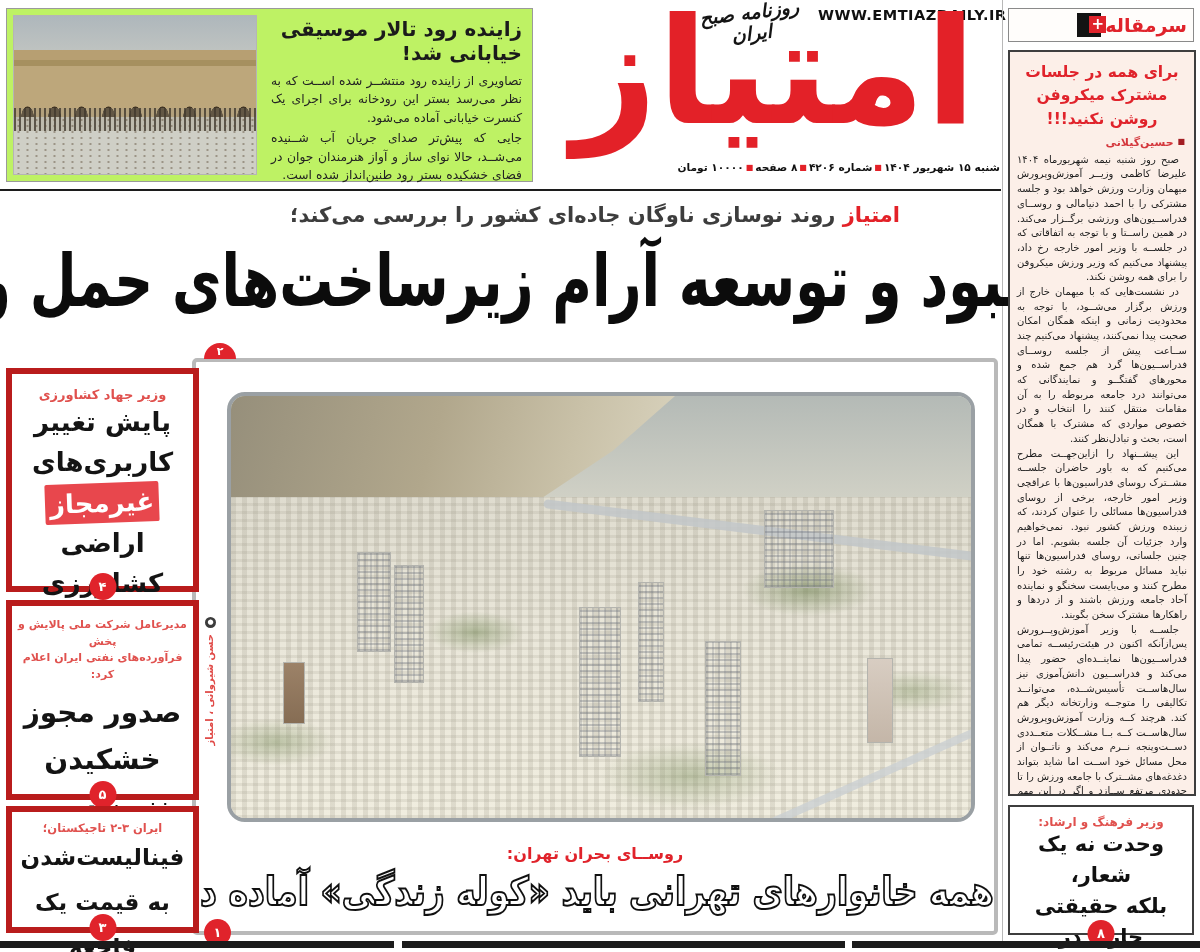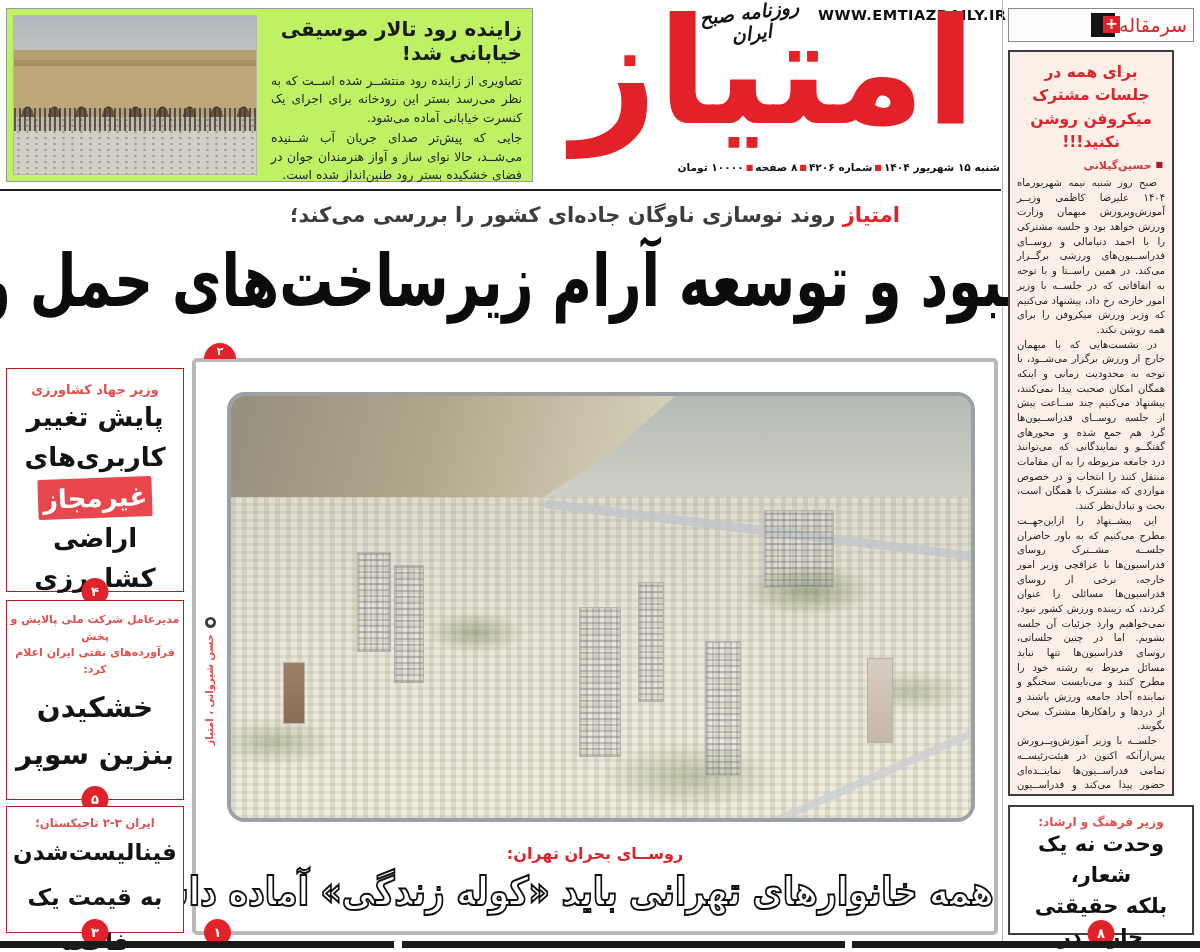--- a/index.html
+++ b/index.html
@@ -62,39 +62,39 @@
   .tw5{ left:64%; top:58%; width:36px; height:135px; } .tw6{ left:72%; top:27%; width:70px; height:78px; }
   .tw7{ left:86%; top:62%; width:26px; height:85px; background:linear-gradient(#d8cdc2,#c4b6a8); }
   .tw8{ left:7%;  top:63%; width:22px; height:62px; background:linear-gradient(#9c8268,#866d54); }
   .ph-credit { position:absolute; left:8px; top:272px; writing-mode:vertical-rl; transform:rotate(180deg); color:#e04b48; font-size:10px; font-weight:bold; letter-spacing:1px; white-space:nowrap; }
   .ph-cam { position:absolute; left:9px; top:255px; width:11px; height:11px; border-radius:50%; background:#3c3c3c; color:#fff; font-size:7px; line-height:11px; text-align:center; }
   .photo-kicker { position:absolute; left:0; right:0; top:482px; text-align:center; color:#e0232b; font-weight:bold; font-size:16px; }
   .photo-headline { position:absolute; left:0; right:0; top:506px; text-align:center; font-size:33px; font-weight:bold; color:#fff;
                     -webkit-text-stroke:1.7px #101010; white-space:nowrap; transform:scaleY(1.2); transform-origin:top center; }
 
   
-  .side-box { position:absolute; left:6px; width:178px; border:1px solid #b91c1c; background:#fff; text-align:center; }
+  .side-box { position:absolute; left:6px; width:193px; border:6px solid #b91c1c; background:#fff; text-align:center; }
   .side-a { top:368px; height:224px; } .side-b { top:600px; height:200px; } .side-c { top:806px; height:127px; }
   .side-kicker { color:#e0514e; font-weight:bold; }
   .side-a .side-kicker { font-size:13px; margin-top:13px; }
   .side-b .side-kicker { font-size:11px; margin-top:11px; line-height:1.5; }
   .side-c .side-kicker { font-size:11.5px; margin-top:9px; }
   .side-a .hl { font-size:26px; font-weight:bold; color:#141414; line-height:1.55; }
   .hl-mark { background:#e8474d; color:#fff; display:inline-block; transform:rotate(-2deg); padding:0 5px; border-radius:2px; }
   .side-b .hl { font-size:28px; font-weight:bold; color:#141414; line-height:1.68; }
   .side-b .hl-wrap { margin-top:6px; }
   .side-c .hl { font-size:23px; font-weight:bold; color:#141414; line-height:1.95; }
   .badge-mid { left:50%; transform:translateX(-50%); bottom:-14px; }
 
   
   .ed-header { position:absolute; left:1008px; top:8px; width:186px; height:34px; border:1px solid #8a8a8a; background:#fffdfb; display:flex; align-items:center; justify-content:flex-start; padding:0 6px; }
-  .ed-label { color:#e0232b; font-weight:normal; font-size:19px; }
+  .ed-label { color:#e0232b; font-weight:bold; font-size:19px; }
   .ed-icon { position:relative; width:24px; height:24px; background:#131313; margin-right:4px; flex:none; }
   .ed-icon-sq { position:absolute; left:12px; top:3px; width:17px; height:17px; background:#e0232b; color:#fff; font-size:15px; line-height:16px; text-align:center; font-weight:bold; }
-  .ed-box { position:absolute; left:1008px; top:50px; width:166px; height:746px; border:2px solid #3e3e3e; background:#fcefe8; padding:7px 7px 0; overflow:hidden; }
+  .ed-box { position:absolute; left:1008px; top:50px; width:188px; height:746px; border:2px solid #3e3e3e; background:#fcefe8; padding:7px 7px 0; overflow:hidden; }
   .ed-title { color:#e0232b; font-weight:bold; font-size:15.5px; line-height:1.5; text-align:center; margin:2px 2px 5px; }
   .ed-author { font-size:11px; font-weight:bold; color:#d4373c; margin:0 2px 4px; }
   .ed-author .bullet { color:#a31d22; font-size:8px; vertical-align:2px; }
   .ed-body p { font-size:10px; line-height:1.47; text-align:justify; color:#1d1d1d; text-indent:8px; }
   .cult-box { position:absolute; left:1008px; top:805px; width:186px; height:130px; border:2px solid #3e3e3e; background:#fff; text-align:center; }
   .cult-kicker { color:#e0514e; font-weight:bold; font-size:12px; margin-top:8px; }
   .cult-line { font-size:21px; font-weight:bold; color:#111; line-height:1.47; }
 
   
   .bbar { position:absolute; top:941px; height:7px; background:#1b1b1b; }
@@ -168,20 +168,21 @@
     <div class="hl">دقیق‌تر شد</div>
     <div class="badge badge-circ badge-mid">۴</div>
   </div>
 
   <div class="side-box side-b">
     <div class="side-kicker">
       <div>مدیرعامل شرکت ملی پالایش و پخش</div>
       <div>فرآورده‌های نفتی ایران اعلام کرد:</div>
     </div>
     <div class="hl-wrap">
+      <div class="hl">صدور مجوز</div>
       <div class="hl">خشکیدن</div>
       <div class="hl">بنزین سوپر</div>
     </div>
     <div class="badge badge-circ badge-mid">۵</div>
   </div>
 
   <div class="side-box side-c">
     <div class="side-kicker">ایران ۳-۲ تاجیکستان؛</div>
     <div class="hl">فینالیست‌شدن</div>
     <div class="hl">به قیمت یک فاجعه</div>

